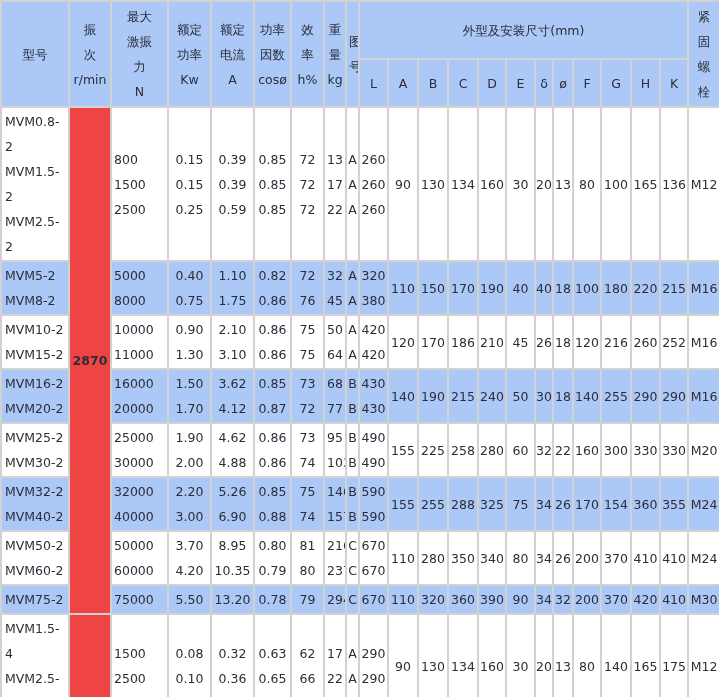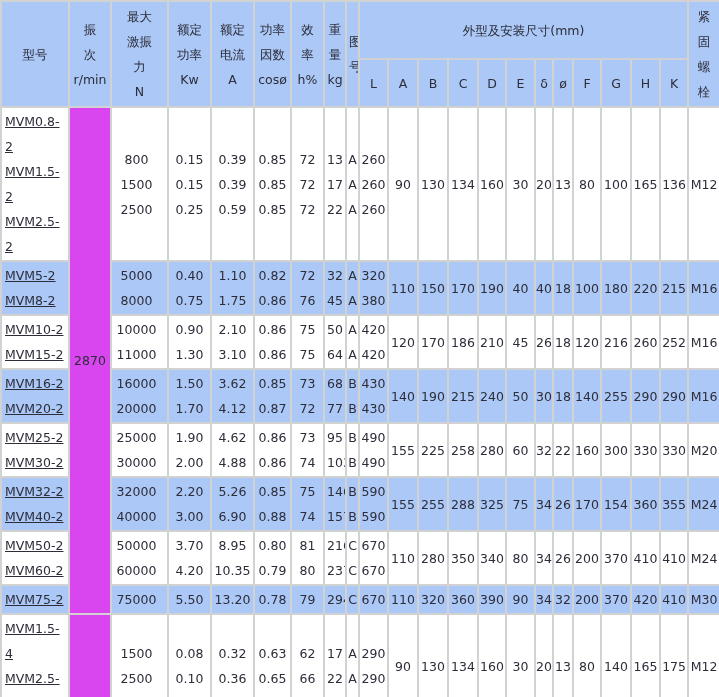--- a/index.html
+++ b/index.html
@@ -19,23 +19,23 @@
     text-align:center;
     vertical-align:middle;
     line-height:25px;
     white-space:pre-line;
     overflow:hidden;
   }
   table.spec thead th{background:#abc8f6;}
   thead tr.hdr-top th.dims-title{height:54px;}
   thead tr.hdr-sub th{height:44px;padding:1px 0;}
   tbody tr.hl td{background:#abc8f6;}
-  tbody td.speed{background:#d946ef;}
-  tbody td.model{text-align:left;padding-left:3px;padding-right:1px;text-decoration:underline;}
-  tbody td.force{text-align:center;padding-right:8px;}
+  tbody td.speed{background:#ef4444;font-weight:bold;}
+  tbody td.model{text-align:left;padding-left:3px;padding-right:1px;}
+  tbody td.force{text-align:left;padding-right:8px;}
   tbody td.dim{padding:1px 0;}
   tbody td.bolt{padding:1px 0;text-align:center;}
   tbody td.fig{padding:1px 0;}
 </style>
 </head>
 <body>
 
 <table class="spec">
   <colgroup>
     <col style="width:68px">

